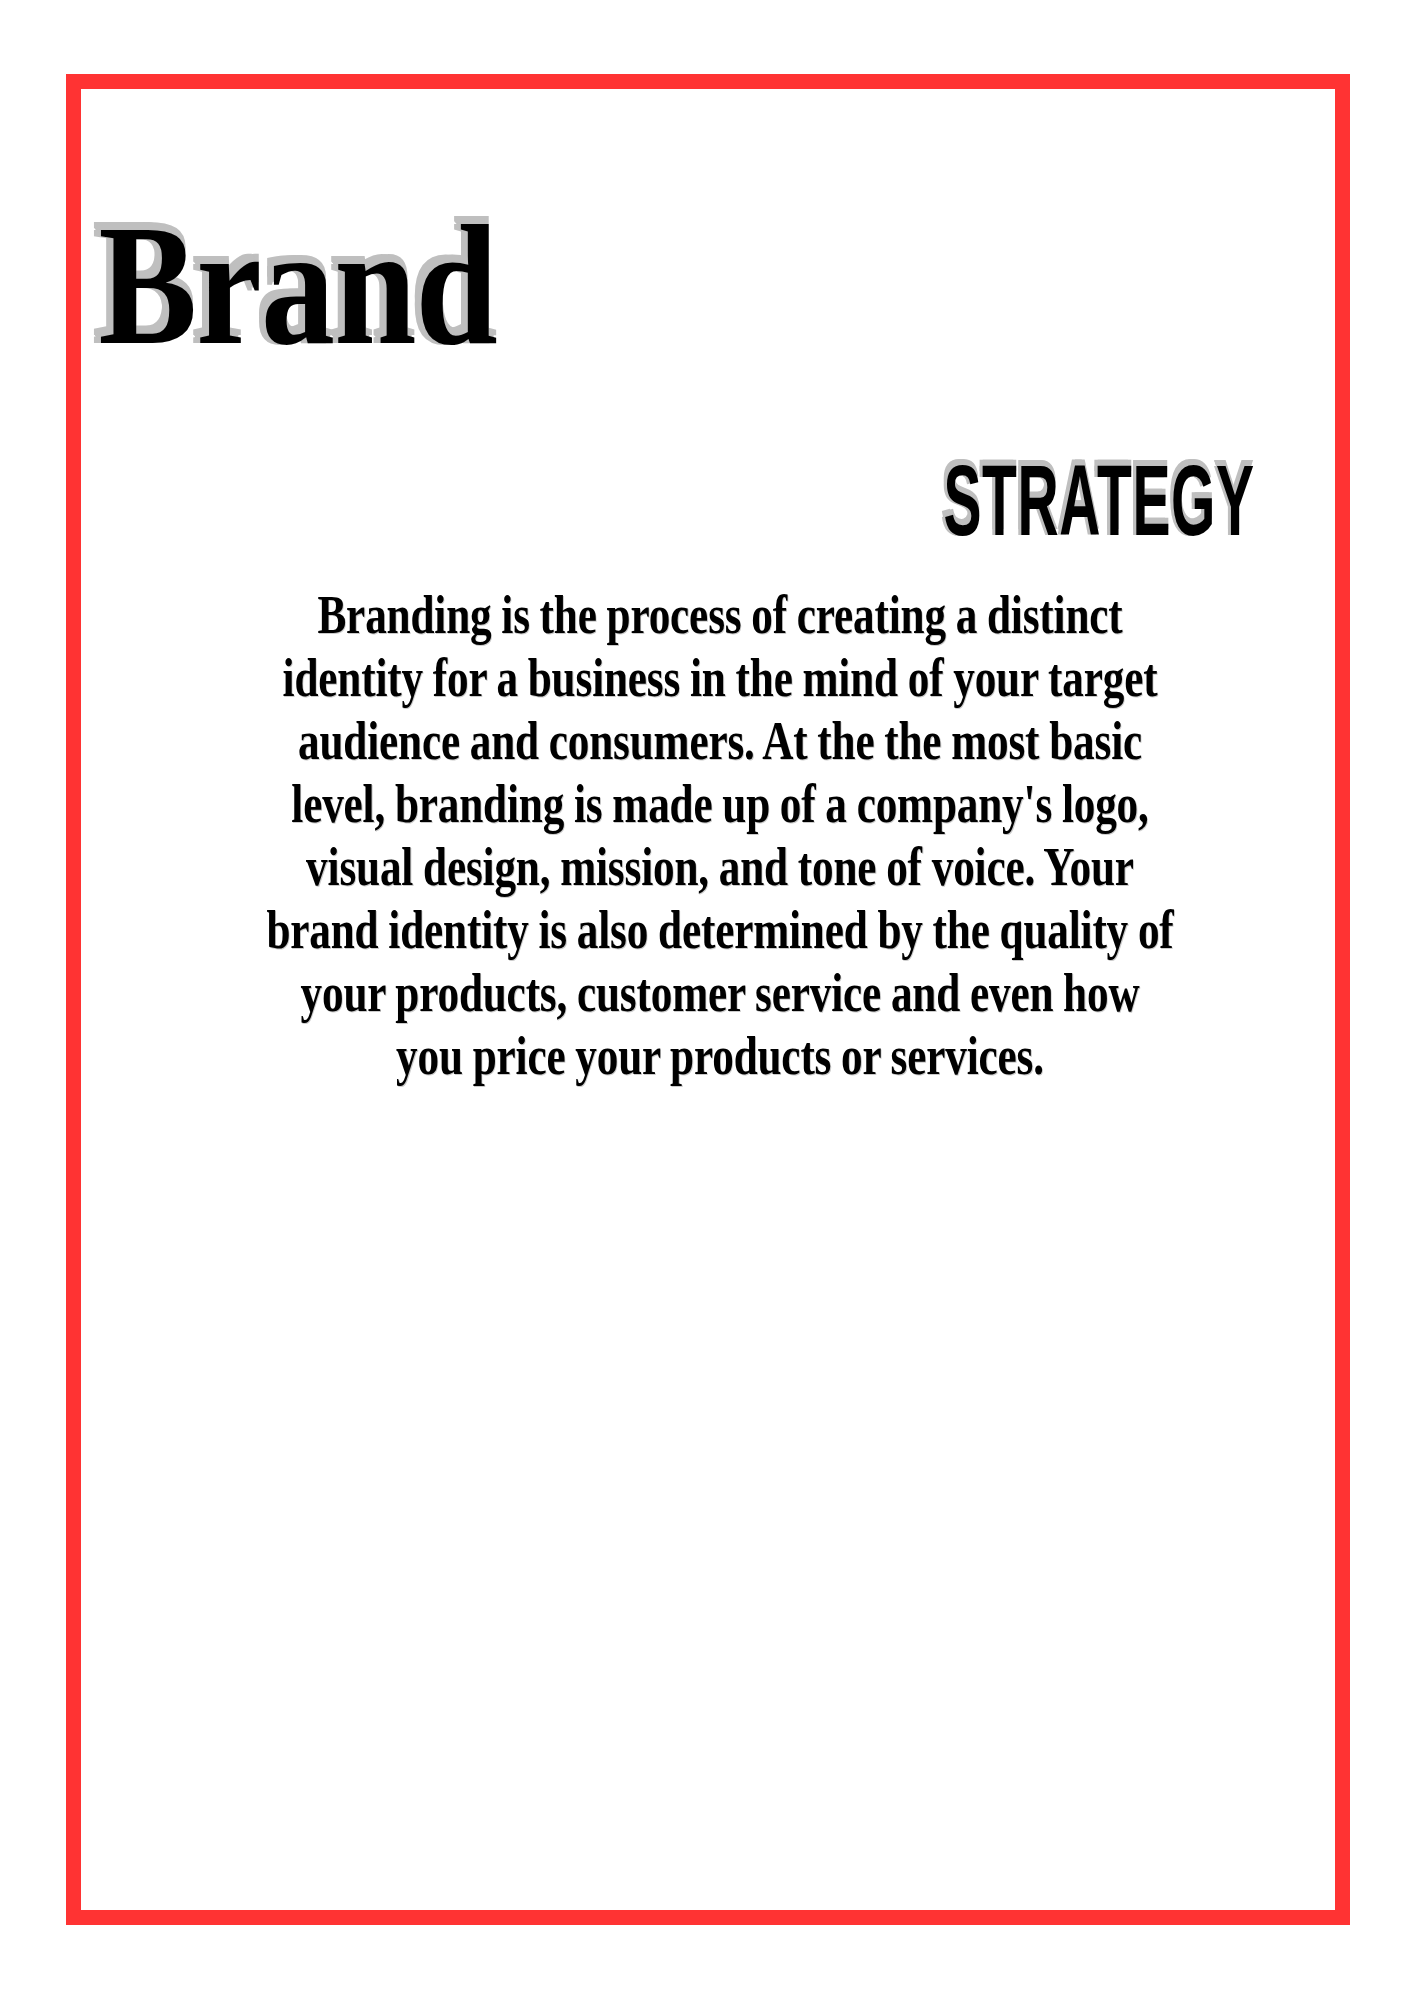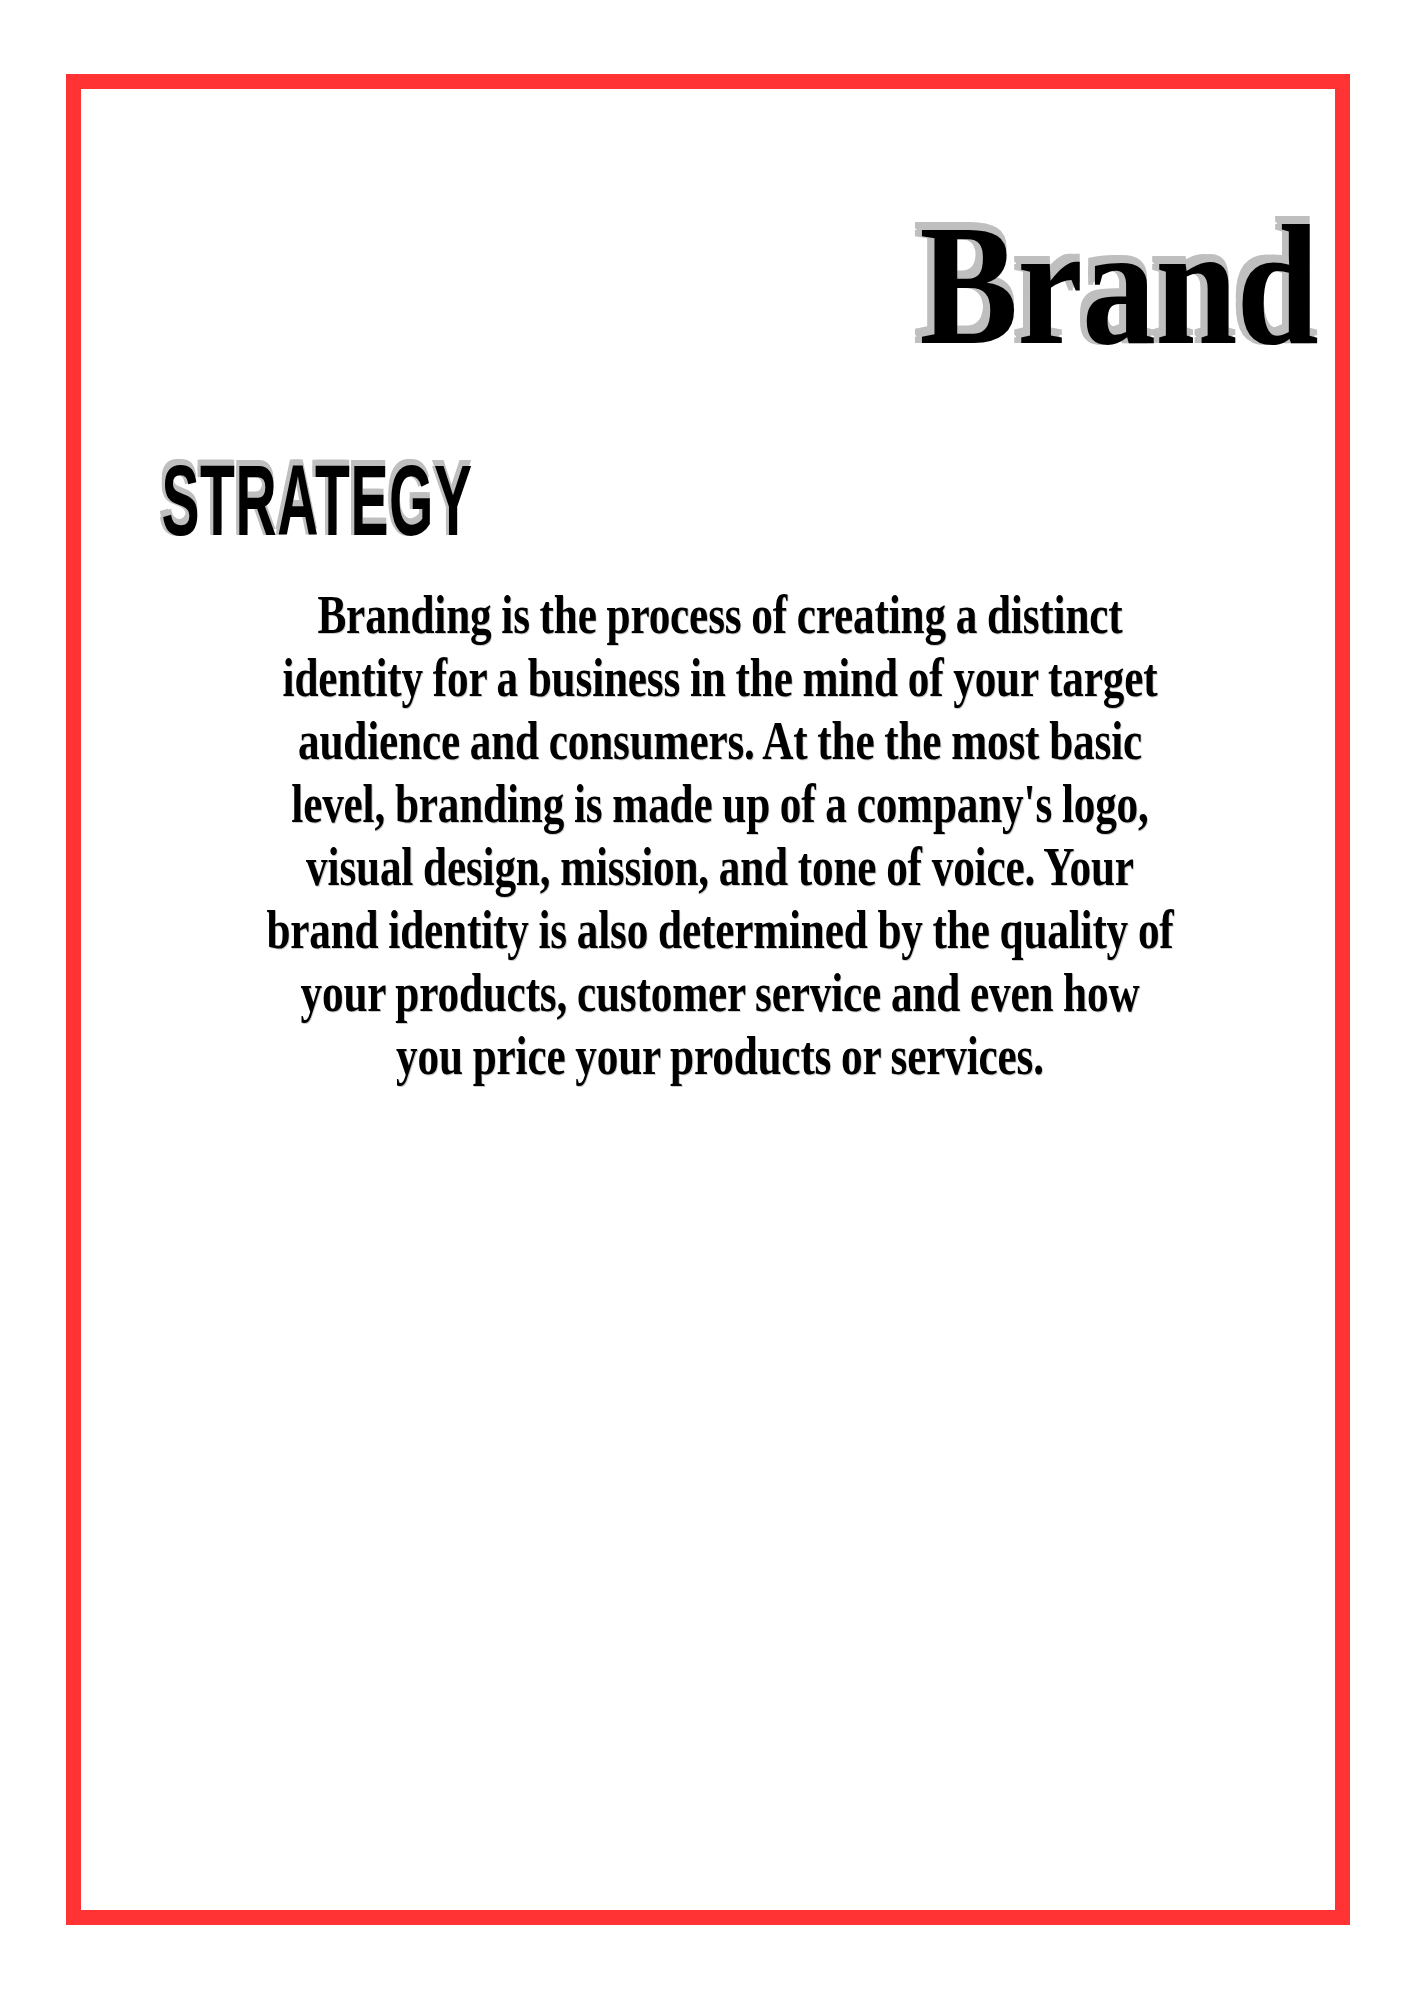--- a/index.html
+++ b/index.html
@@ -45,21 +45,21 @@
     padding: 0 22px;
     display: block;
   }
 
   
   .headline-wrap {
     position: absolute;
     left: 0;
     top: 125px;
     width: 100%;
-    text-align: right;
+    text-align: left;
   }
 
   .headline {
     display: inline-block;
     margin: 0;
     font-family: "Liberation Serif", "DejaVu Serif", serif;
     font-weight: 700;
     font-size: 172px;
     line-height: 1.0;
     letter-spacing: -1px;
@@ -77,21 +77,21 @@
       -8px  0px 0 #bfbfbf;
     white-space: nowrap;
   }
 
   
   .subhead-wrap {
     position: absolute;
     left: 0;
     top: 380px;
     width: 100%;
-    text-align: left;
+    text-align: right;
   }
 
   .subhead {
     display: inline-block;
     margin: 0;
     font-family: "Liberation Sans Narrow", "Liberation Sans", "DejaVu Sans", sans-serif;
     font-weight: 700;
     font-size: 92px;
     line-height: 1.0;
     letter-spacing: 1px;

